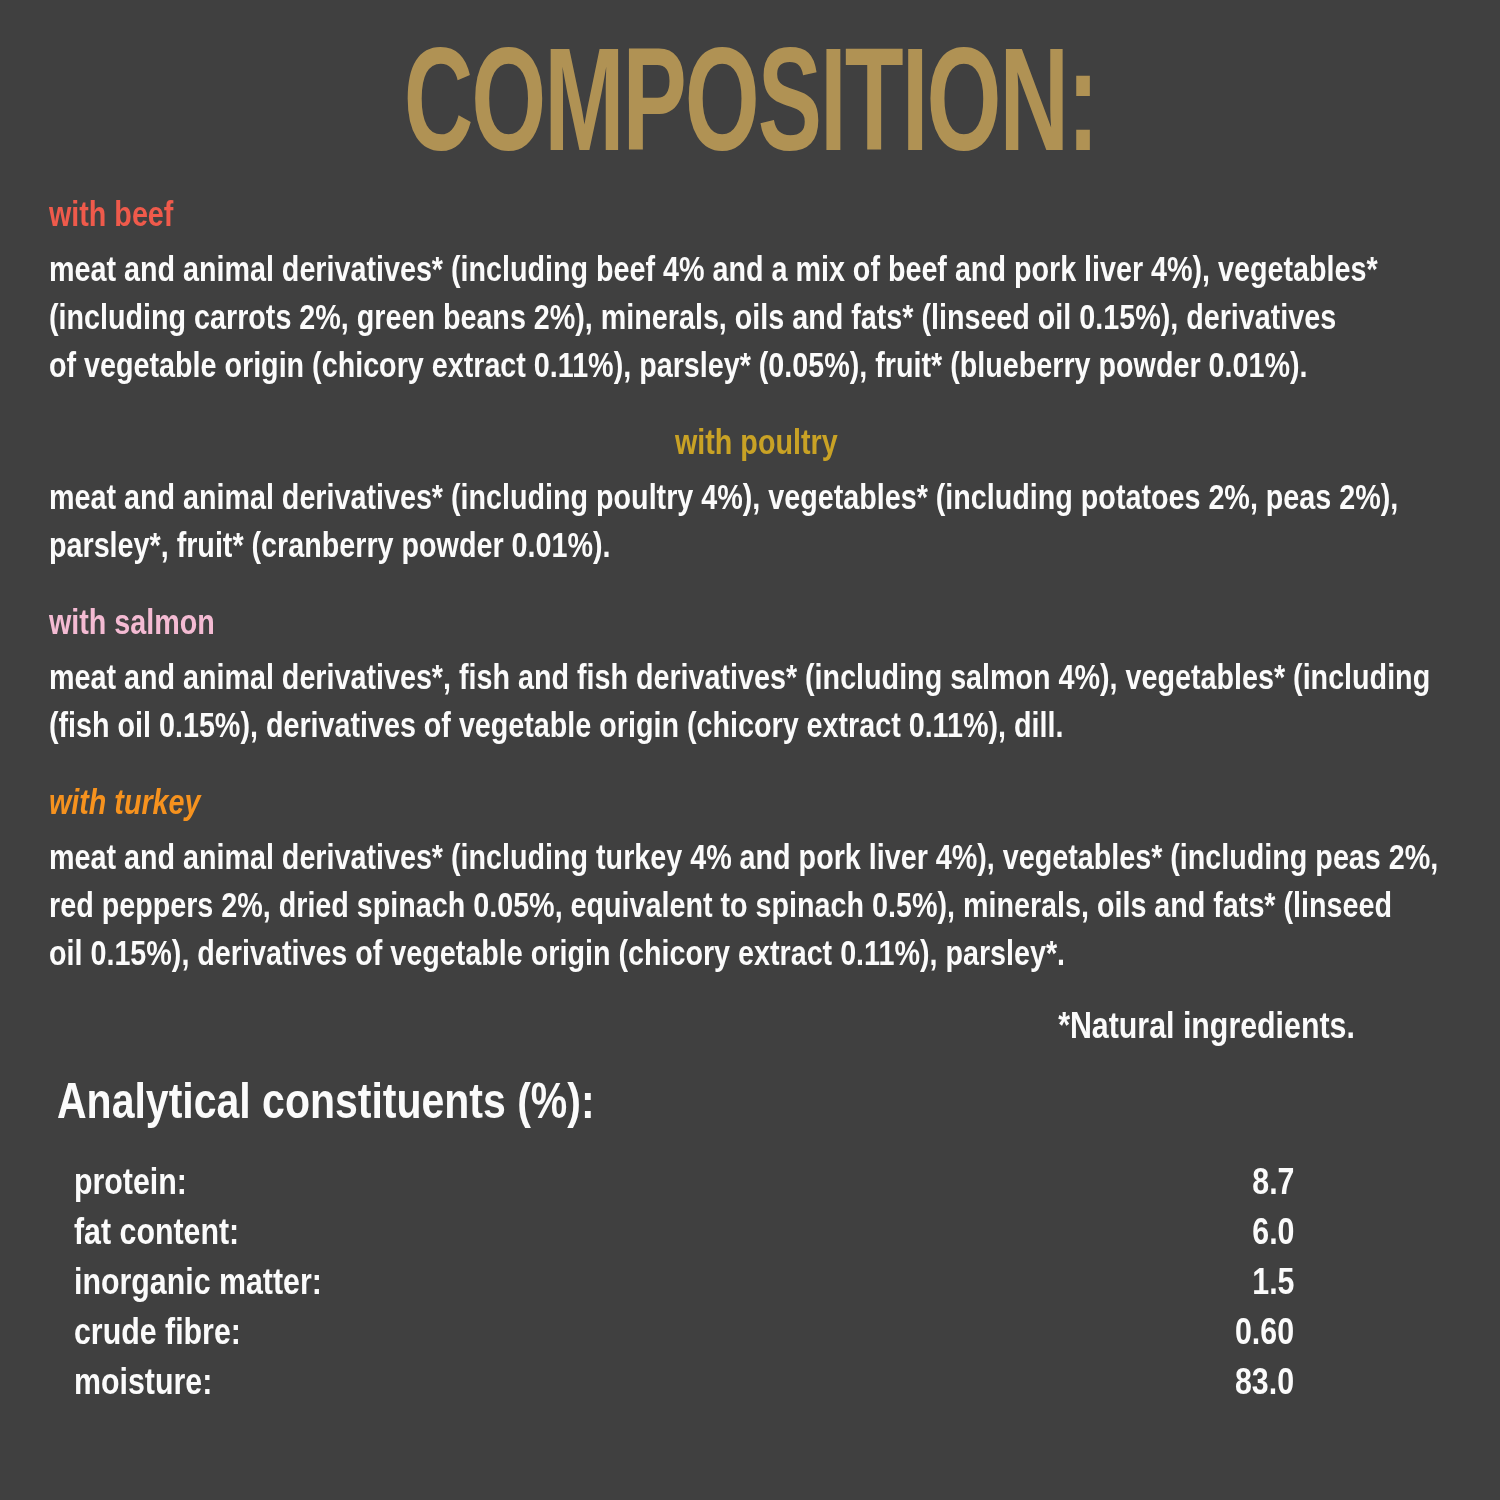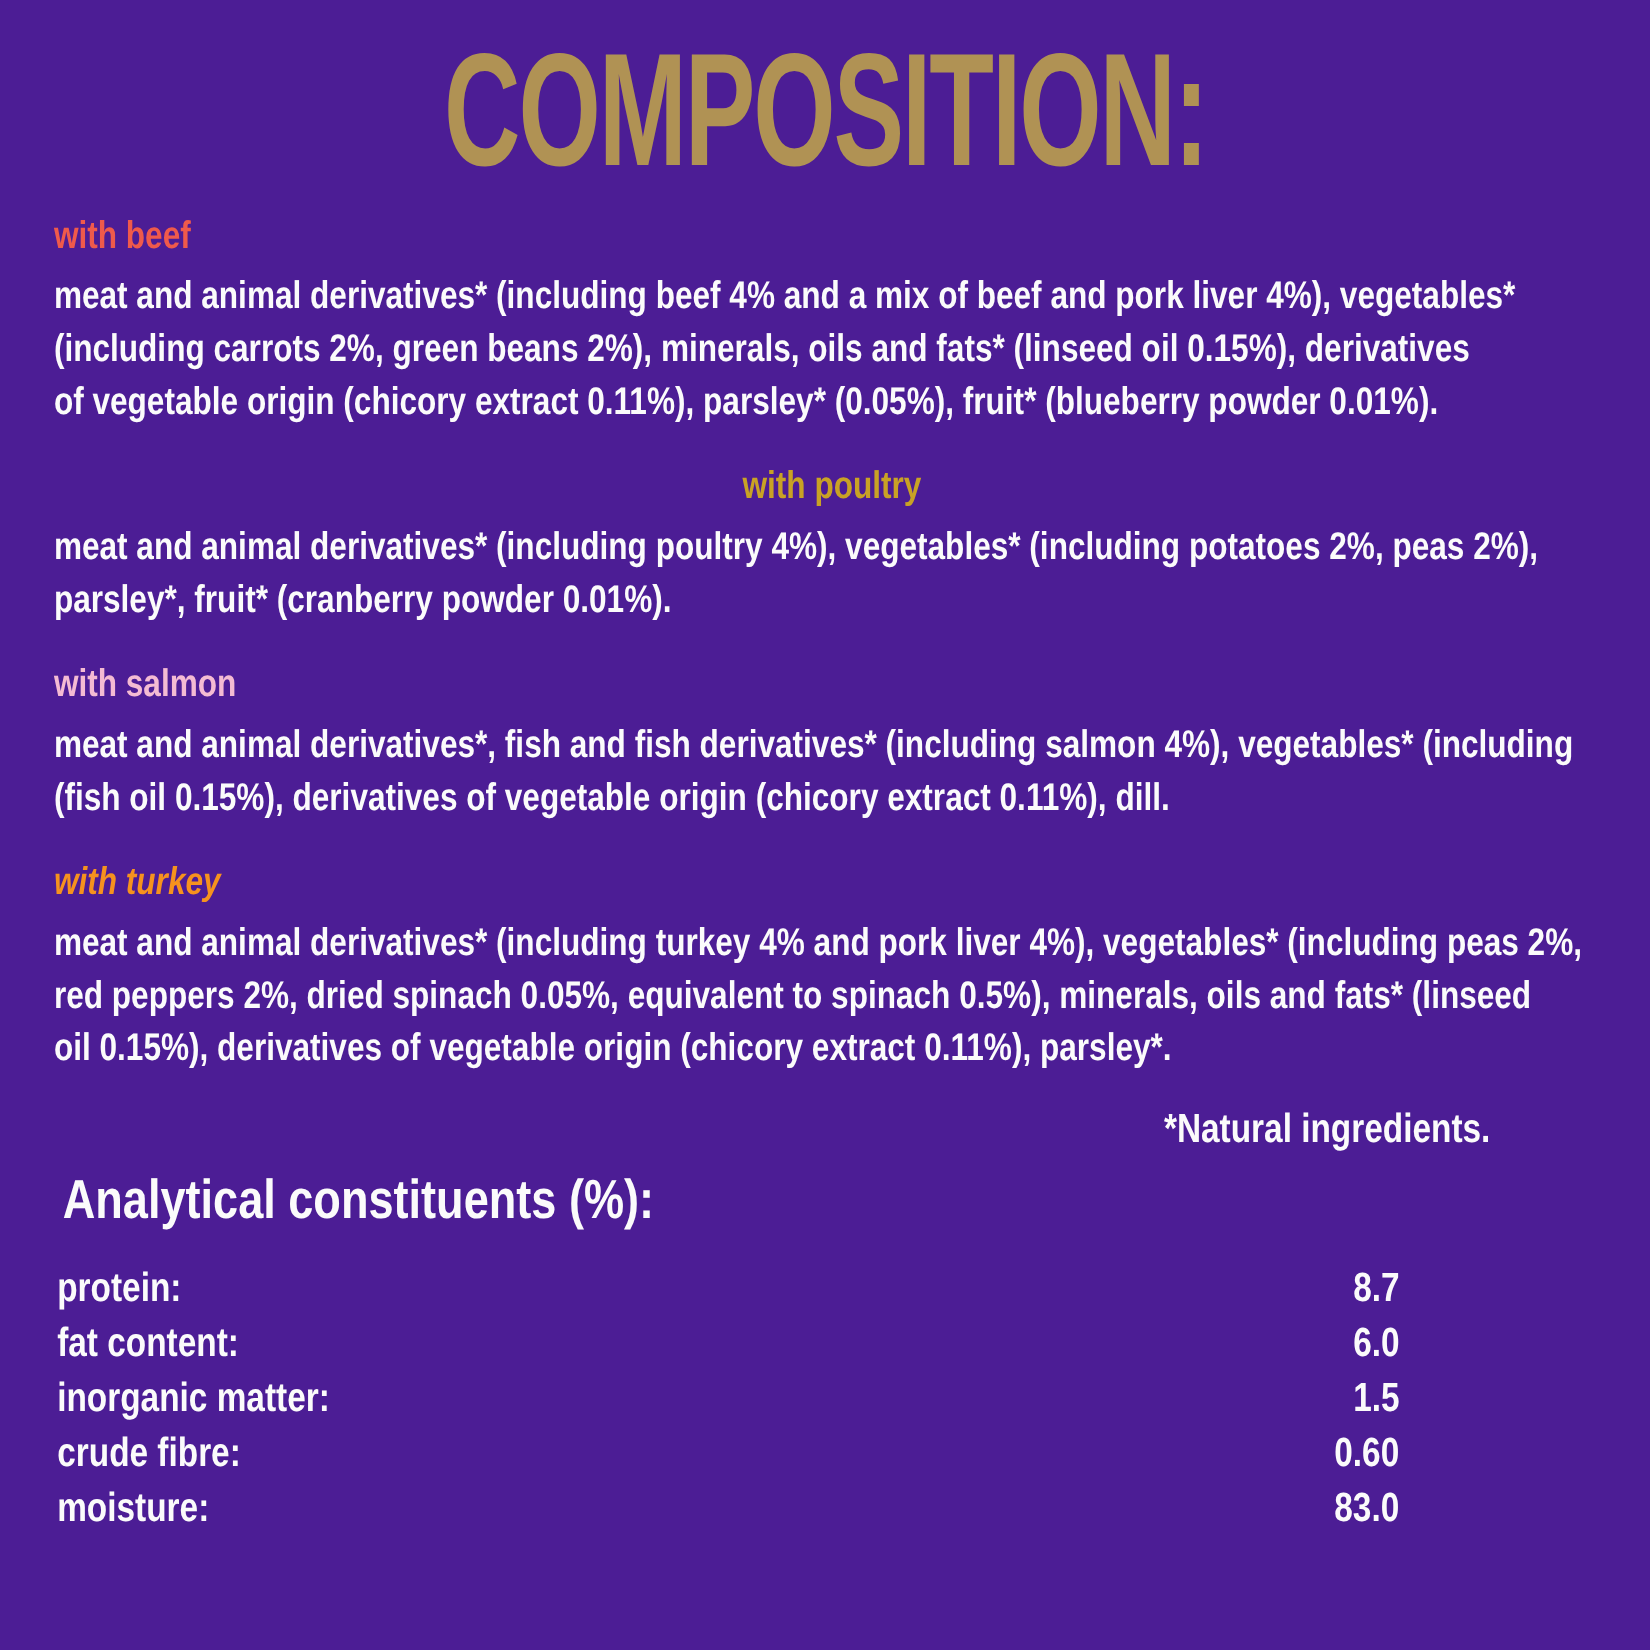--- a/index.html
+++ b/index.html
@@ -1,40 +1,40 @@
 <!DOCTYPE html>
 <html><head>
 <meta charset="utf-8">
 <style>
   html,body { margin:0; padding:0; background:#000; }
   .page {
     position:relative; width:1500px; height:1500px;
-    background:#4c1d95; overflow:hidden;
+    background:#404040; overflow:hidden;
     font-family:"Liberation Sans","DejaVu Sans",sans-serif;
     font-weight:bold; color:#fbfbfb;
   }
   .title-wrap { padding-top:30px; text-align:center; }
   .title {
     display:inline-block; font-size:146px; line-height:140px;
     transform:scaleX(0.66); transform-origin:center top;
     letter-spacing:-3px; white-space:nowrap;
   }
   .sections { margin-top:20px; padding-left:49px; }
   .section { margin-bottom:29px; }
   .sec-label { font-size:35px; line-height:48px; margin-bottom:7px; }
   .line { font-size:35px; line-height:48px; white-space:nowrap; }
   .cx-l { display:inline-block; transform:scaleX(0.82); transform-origin:left center; white-space:nowrap; }
   .cx-r { display:inline-block; transform:scaleX(0.82); transform-origin:right center; white-space:nowrap; }
   .cx-c { display:inline-block; transform-origin:center top; }
   .footnote {
     margin-top:18px; padding-right:145px; text-align:right;
     font-size:37px; line-height:40px;
   }
-  .analytical-heading { margin-top:15px; padding-left:57px; font-size:50px; line-height:58px; }
-  .analytical-rows { margin-top:27px; margin-left:52px; width:1220px; }
+  .analytical-heading { margin-top:26px; padding-left:57px; font-size:50px; line-height:58px; }
+  .analytical-rows { margin-top:27px; margin-left:74px; width:1220px; }
   .arow {
     display:flex; justify-content:space-between; align-items:baseline;
     font-size:37px; line-height:50px; height:50px;
   }
 </style>
 </head>
 <body>
 
 <div class="page">
 

